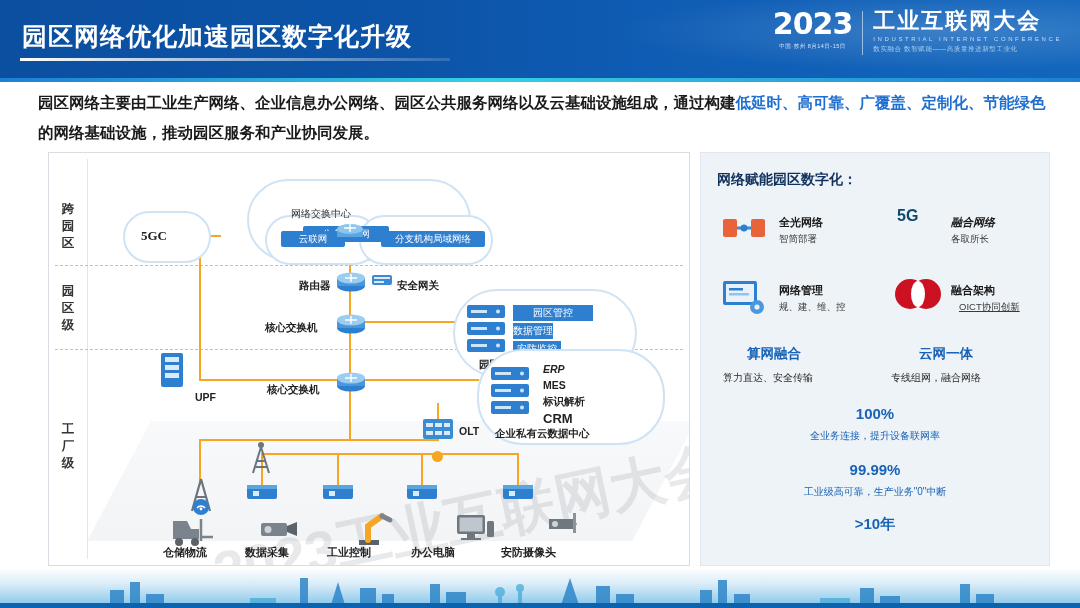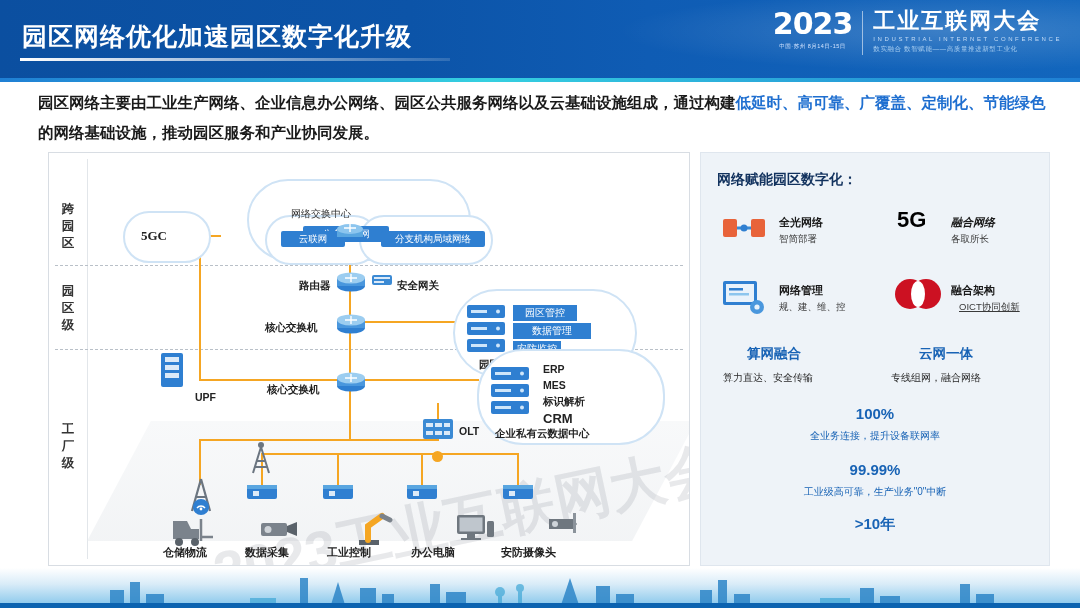--- a/index.html
+++ b/index.html
@@ -243,22 +243,22 @@
       <g fill="#cfe6fa">
         <rect x="6" y="7" width="16" height="3"></rect>
           <rect x="6" y="24" width="16" height="3"></rect>
           <rect x="6" y="41" width="16" height="3"></rect>
         <circle cx="33" cy="8.5" r="2"></circle>
           <circle cx="33" cy="25.5" r="2"></circle>
           <circle cx="33" cy="42.5" r="2"></circle>
       </g>
     </svg>
   </div>
-  <div class="lbl" style="left:464px;top:152px;font-size:10px;color:#fff;background:#2f7fd1;padding:1px 12px;">园区管控</div>
-  <div class="lbl" style="left:464px;top:170px;font-size:10px;color:#fff;background:#2f7fd1;padding:1px 19px;">数据管理</div>
+  <div class="lbl" style="left:464px;top:152px;font-size:10px;color:#fff;background:#2f7fd1;padding:1px 20px;">园区管控</div>
+  <div class="lbl" style="left:464px;top:170px;font-size:10px;color:#fff;background:#2f7fd1;padding:1px 0;">数据管理</div>
   <div class="lbl" style="left:464px;top:188px;font-size:10px;color:#fff;background:#2f7fd1;padding:1px 4px;">安防监控</div>
   <div class="lbl lbl-b" style="left:430px;top:205px;font-size:10.5px;">园区云数据中心</div>
 
   <div class="dev" style="left:286px;top:216px;">
     <svg width="32" height="24" viewBox="0 0 32 24">
       <ellipse cx="16" cy="17" rx="14" ry="5.5" fill="#2f7fd1"></ellipse>
       <rect x="2" y="9" width="28" height="8" fill="#4a97dd"></rect>
       <ellipse cx="16" cy="9" rx="14" ry="5.5" fill="#9ccdf0"></ellipse>
       <path d="M10 9 h12 M16 5 v8" stroke="#ffffff" stroke-width="1.4"></path>
     </svg>
@@ -286,21 +286,21 @@
       <g fill="#cfe6fa">
         <rect x="6" y="7" width="16" height="3"></rect>
           <rect x="6" y="24" width="16" height="3"></rect>
           <rect x="6" y="41" width="16" height="3"></rect>
         <circle cx="33" cy="8.5" r="2"></circle>
           <circle cx="33" cy="25.5" r="2"></circle>
           <circle cx="33" cy="42.5" r="2"></circle>
       </g>
     </svg>
   </div>
-  <div class="lbl lbl-b" style="left:494px;top:210px;font-size:10.5px;">ERP</div>
+  <div class="lbl lbl-b" style="left:494px;top:210px;font-size:10.5px;font-style:italic;">ERP</div>
   <div class="lbl lbl-b" style="left:494px;top:226px;font-size:10.5px;">MES</div>
   <div class="lbl lbl-b" style="left:494px;top:242px;font-size:10.5px;">标识解析</div>
   <div class="lbl lbl-b" style="left:494px;top:258px;font-size:13px;">CRM</div>
   <div class="lbl lbl-b" style="left:446px;top:274px;font-size:10.5px;">企业私有云数据中心</div>
 
   <div class="dev" style="left:372px;top:262px;">
     <svg width="34" height="28" viewBox="0 0 34 28">
       <rect x="2" y="4" width="30" height="20" rx="2" fill="#3b8ad4"></rect>
       <g fill="#dceaf8">
           <rect x="5" y="8" width="7" height="4"></rect>
@@ -410,21 +410,21 @@
     <svg width="46" height="34" viewBox="0 0 46 34">
       <rect x="2" y="8" width="14" height="18" rx="2" fill="#e8633a"></rect>
       <rect x="30" y="8" width="14" height="18" rx="2" fill="#e8633a"></rect>
       <path d="M16 17 h14" stroke="#3b8ad4" stroke-width="3"></path>
       <circle cx="23" cy="17" r="3.5" fill="#2f7fd1"></circle>
     </svg>
   </div>
   <div class="ritem-title" style="left:78px;top:62px;">全光网络</div>
   <div class="ritem-sub" style="left:78px;top:80px;">智简部署</div>
 
-  <div style="position:absolute;left:196px;top:54px;font-size:22px;font-weight:bold;color:#000000;">5G</div>
+  <div style="position:absolute;left:196px;top:54px;font-size:16px;font-weight:bold;color:#0c4a6e;">5G</div>
   <div class="ritem-title" style="left:250px;top:62px;font-style:italic;">融合网络</div>
   <div class="ritem-sub" style="left:250px;top:80px;">各取所长</div>
 
   <div style="position:absolute;left:20px;top:126px;">
     <svg width="48" height="38" viewBox="0 0 48 38">
       <rect x="2" y="2" width="34" height="24" rx="2" fill="#2f7fd1"></rect>
       <rect x="5" y="5" width="28" height="18" fill="#e9f2fb"></rect>
       <rect x="8" y="9" width="14" height="2.5" fill="#2f7fd1"></rect>
       <rect x="8" y="14" width="20" height="2.5" fill="#8cc5ee"></rect>
       <circle cx="36" cy="28" r="7" fill="#4a97dd"></circle>

